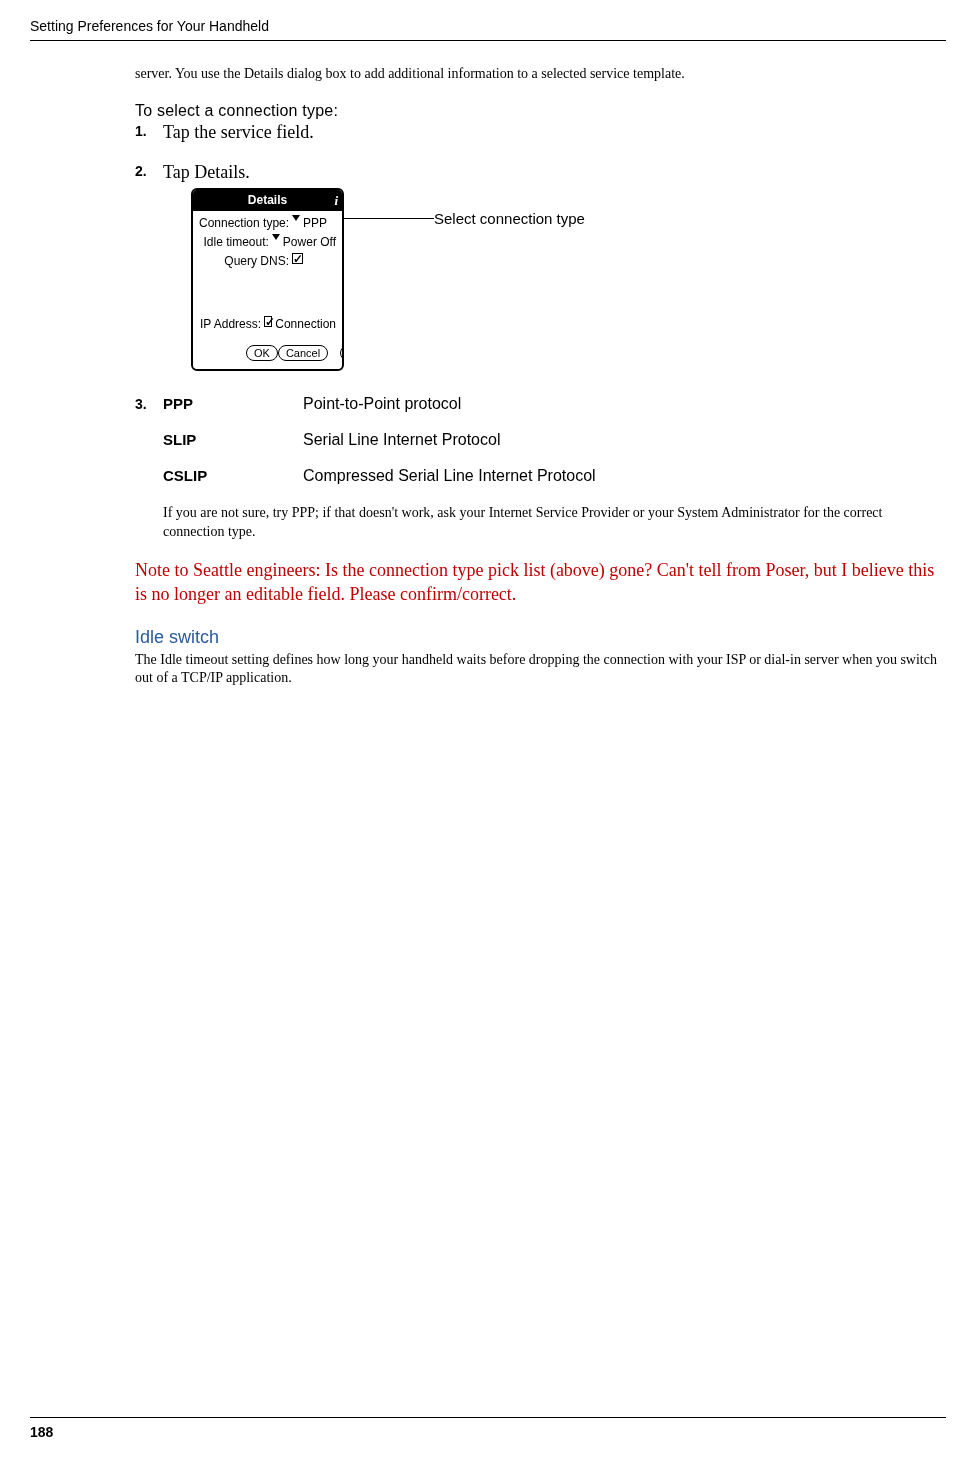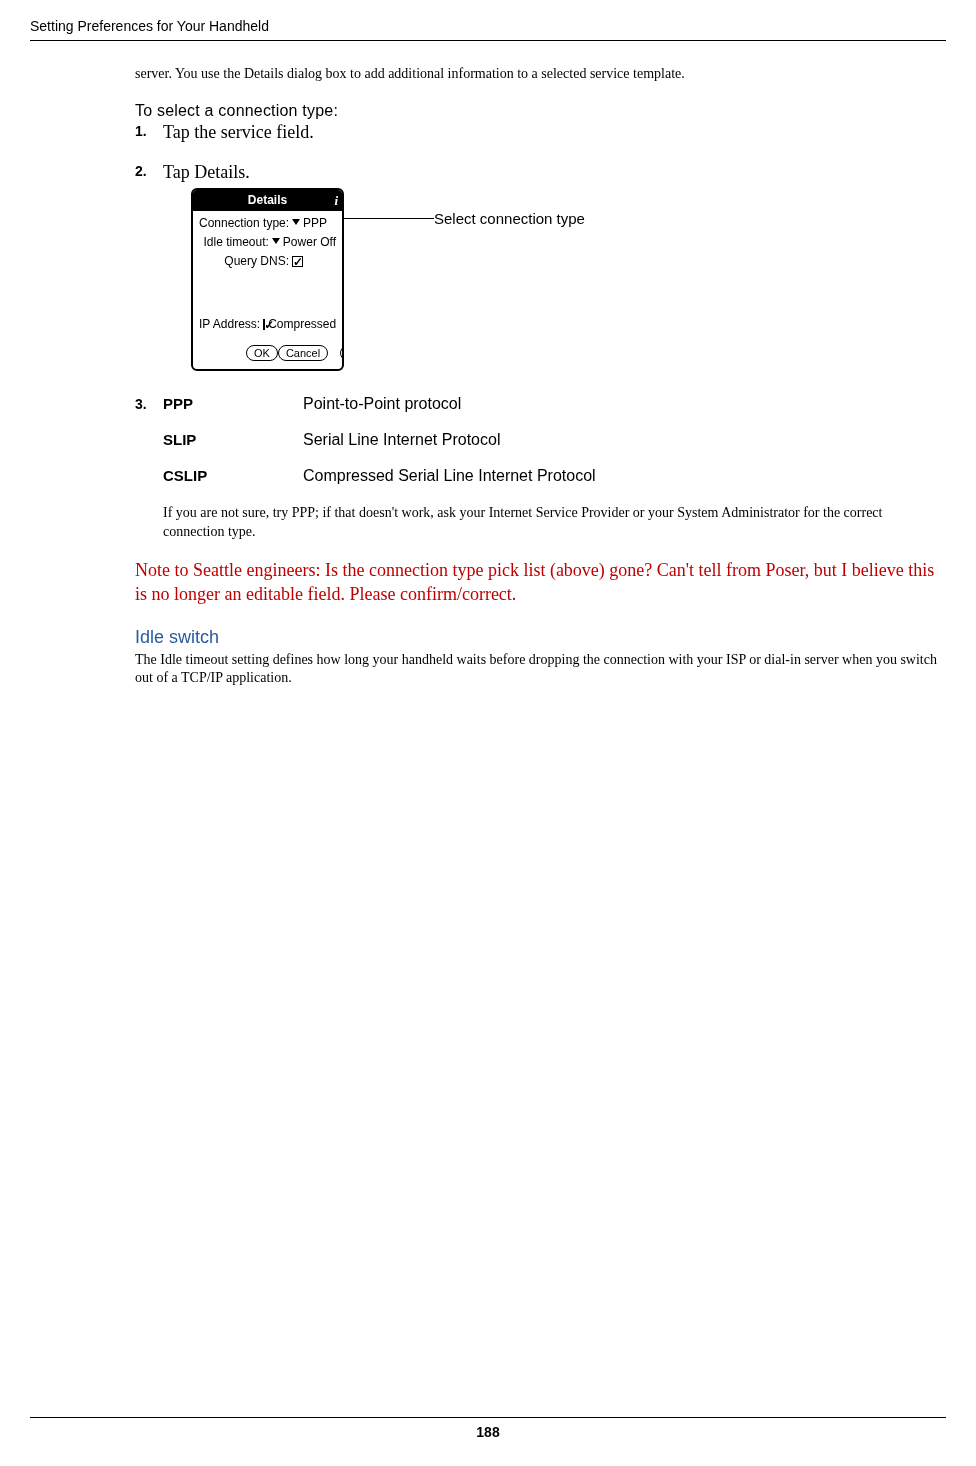--- a/index.html
+++ b/index.html
@@ -89,21 +89,21 @@
       font-weight: bold;
       font-style: italic;
       font-family: Georgia, serif;
       font-size: 13px;
     }
     .palm-body {
       padding: 4px 6px 4px 6px;
     }
     .palm-row {
       display: flex;
-      align-items: center;
+      align-items: flex-start;
       margin-bottom: 3px;
       white-space: nowrap;
     }
     .palm-label {
       text-align: right;
       width: 92px;
       padding-right: 2px;
     }
     .tri {
       display: inline-block;
@@ -185,21 +185,20 @@
       font-stretch: condensed;
       color: #2a5a9e;
       font-size: 18px;
       margin-bottom: 3px;
     }
     .footer {
       position: absolute;
       bottom: 26px;
       left: 30px;
       right: 30px;
-      text-align: center;
     }
     .footer-rule {
       border: none;
       border-top: 1px solid #000;
       margin-bottom: 6px;
     }
     .page-num {
       font-family: Arial, Helvetica, sans-serif;
       font-weight: bold;
       font-size: 14px;
@@ -239,21 +238,21 @@
               <span>Power Off</span>
             </div>
             <div class="palm-row">
               <span class="palm-label">Query DNS:</span>
               <span class="chk"></span>
             </div>
             <div class="palm-spacer"></div>
             <div class="palm-row">
               <span class="palm-label">IP Address:</span>
               <span class="chk"></span>
-              <span>Compressed</span>
+              <span>Connection</span>
             </div>
           </div>
           <div class="palm-buttons">
             <div class="pbtn">OK</div>
             <div class="pbtn">Cancel</div>
             <div class="pbtn" style="margin-left:12px">Script...</div>
           </div>
         </div>
         <div class="callout-line"></div>
         <div class="callout-text">Select connection type</div>

